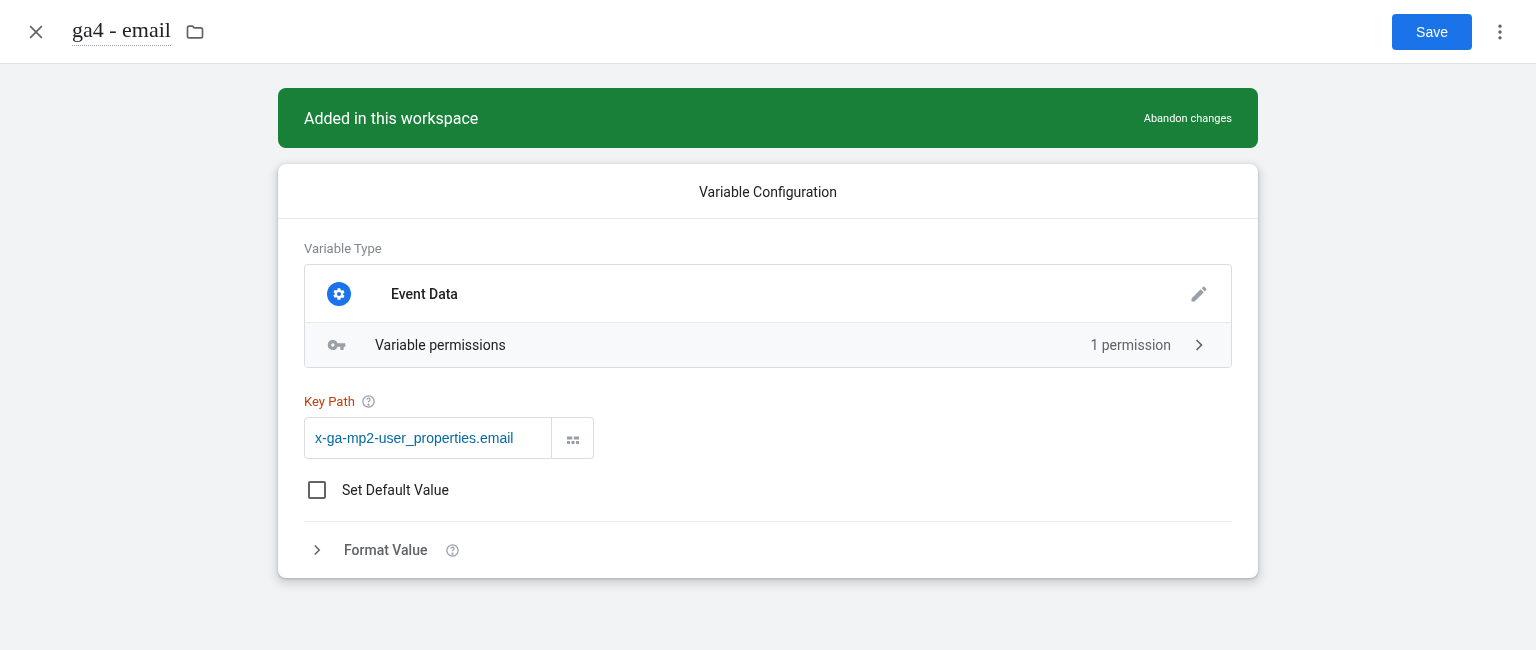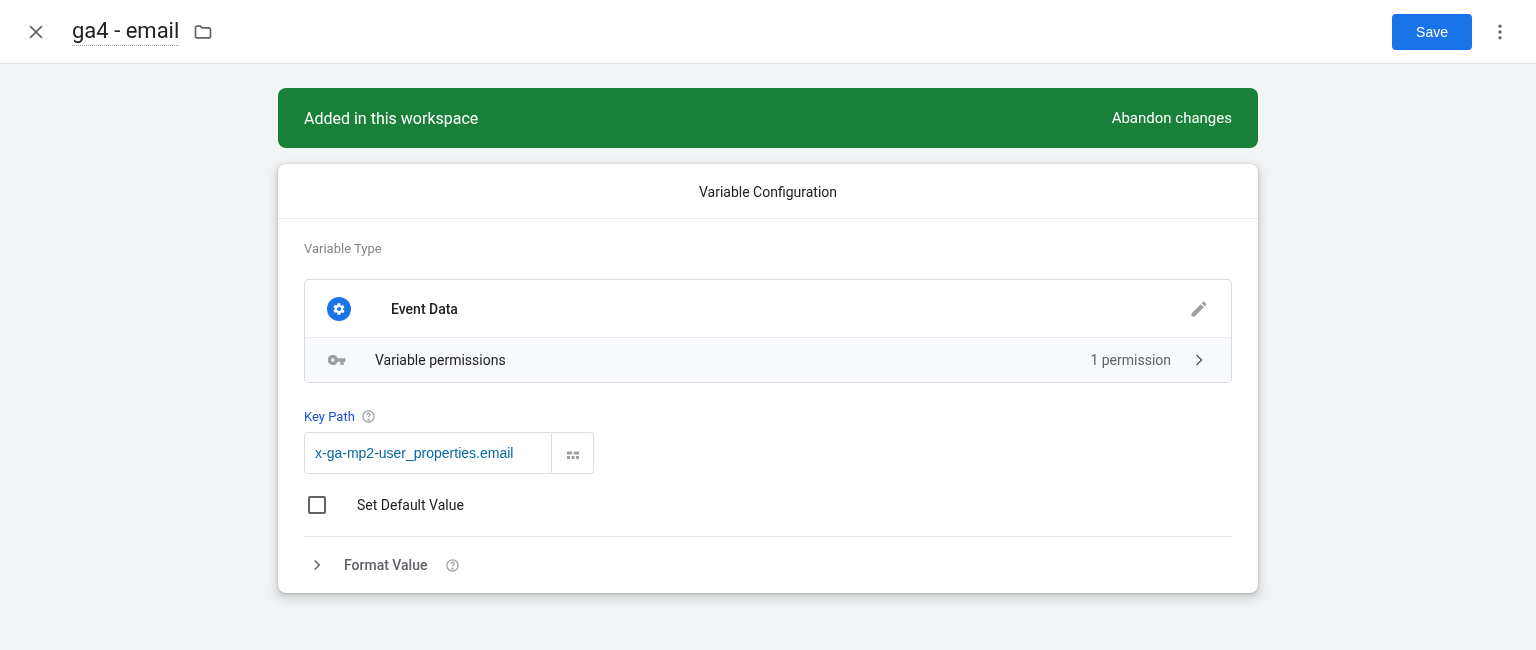--- a/index.html
+++ b/index.html
@@ -25,20 +25,21 @@
     align-items: center;
     justify-content: center;
     cursor: pointer;
     color: #5f6368;
     border-radius: 50%;
   }
   .title-wrap {
     display: flex;
     align-items: center;
     margin-left: 16px;
+    font-family: Liberation Serif, serif;
   }
   .title {
     font-size: 22px;
     font-weight: 400;
     color: #202124;
     border-bottom: 1px dotted #9aa0a6;
     padding-bottom: 2px;
     cursor: text;
   }
   .folder-icon {
@@ -79,41 +80,41 @@
     color: #fff;
     border-radius: 8px;
     height: 60px;
     display: flex;
     align-items: center;
     justify-content: space-between;
     padding: 0 26px;
     margin-bottom: 16px;
   }
   .banner-left { font-size: 16px; }
-  .banner-right { font-size: 15px; cursor: pointer; }
+  .banner-right { font-size: 11px; cursor: pointer; }
   .card {
     background: #fff;
     border-radius: 8px;
     box-shadow: 0 1px 3px rgba(60,64,67,0.3), 0 4px 8px 3px rgba(60,64,67,0.15);
     overflow: hidden;
   }
   .card-header {
     padding: 20px 26px 18px 26px;
     font-size: 14px;
     color: #202124;
     border-bottom: 1px solid #e8eaed;
     text-align: center;
   }
   .card-body {
     padding: 22px 26px 0 26px;
   }
   .section-label {
     font-size: 13px;
     color: #80868b;
-    margin-bottom: 23px;
+    margin-bottom: 8px;
   }
   .type-box {
     border: 1px solid #dadce0;
     border-radius: 4px;
     overflow: hidden;
   }
   .type-row {
     height: 58px;
     display: flex;
     align-items: center;
@@ -151,21 +152,21 @@
   }
   .perm-count {
     font-size: 14px;
     color: #5f6368;
     margin-right: 18px;
   }
   .chev { color: #5f6368; }
   .field-block { margin-top: 26px; }
   .field-label {
     font-size: 13px;
-    color: #1d4ed8;
+    color: #c2410c;
     margin-bottom: 8px;
     display: flex;
     align-items: center;
     gap: 6px;
   }
   .help-ic { color: #9aa0a6; cursor: pointer; }
   .input-row { display: flex; }
   .text-input {
     height: 42px;
     border: 1px solid #dadce0;
@@ -188,21 +189,20 @@
     justify-content: center;
     color: #9aa0a6;
     cursor: pointer;
   }
   .check-row {
     display: flex;
     align-items: center;
     margin-top: 22px;
     cursor: pointer;
     padding-left: 4px;
-    gap: 15px;
   }
   .checkbox {
     width: 18px;
     height: 18px;
     border: 2px solid #5f6368;
     border-radius: 2px;
     margin-right: 16px;
   }
   .check-label { font-size: 14px; color: #202124; }
   .divider {

